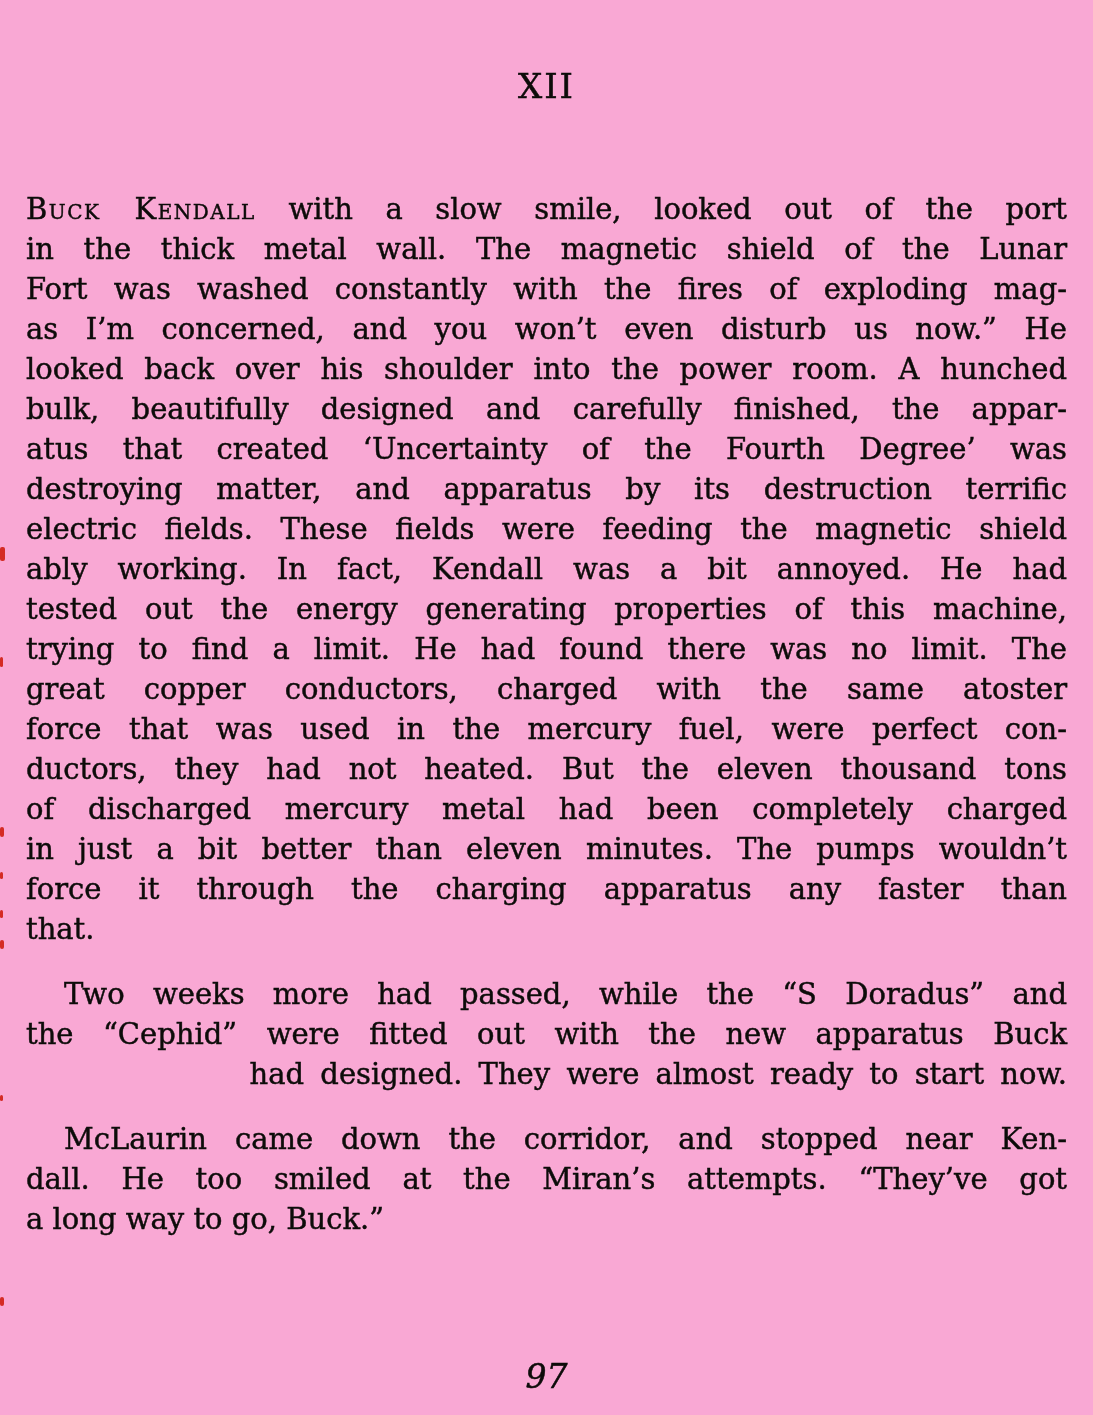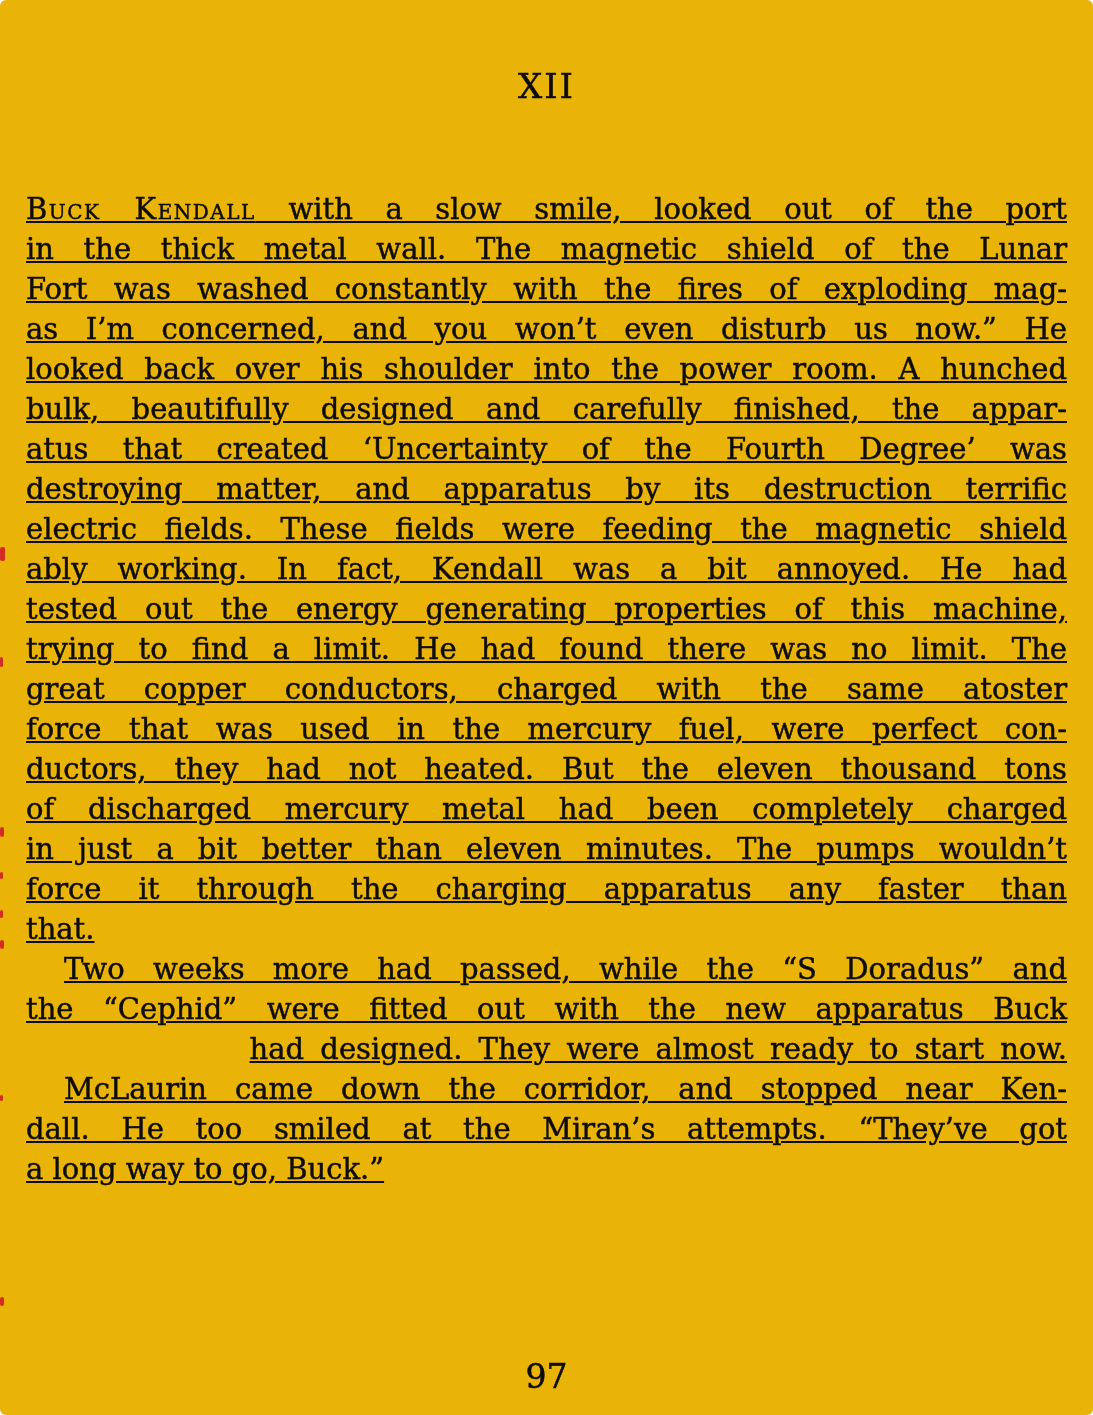--- a/index.html
+++ b/index.html
@@ -4,25 +4,24 @@
 <style>
   html, body {
     margin: 0;
     padding: 0;
     background: #ffffff;
   }
   .page {
     position: relative;
     width: 1093px;
     height: 1415px;
-    background: #eab308;
+    background: #f9a8d4;
     overflow: hidden;
     font-family: "DejaVu Serif", "Liberation Serif", serif;
     color: #0d0c0a;
-    border-radius: 6px;
   }
   .heading {
     position: absolute;
     top: 66px;
     left: 0;
     width: 100%;
     text-align: center;
     font-size: 34px;
     letter-spacing: 2px;
     -webkit-text-stroke: 0.5px #0d0c0a;
@@ -33,45 +32,46 @@
     left: 26px;
     width: 1041px;
     font-size: 29px;
     line-height: 40px;
     -webkit-text-stroke: 0.45px #0d0c0a;
   }
   .ln {
     height: 40px;
     overflow: visible;
     text-align: left;
-    text-decoration: underline;
   }
   .ln.just {
     text-align: justify;
     text-align-last: justify;
     text-justify: inter-word;
   }
   .ln.ind {
     padding-left: 38px;
+    margin-top: 25px;
   }
   .ln.spread {
     word-spacing: 7px;
     text-align: right;
   }
   .lead {
     font-variant-caps: small-caps;
     letter-spacing: 1.5px;
   }
   .pageno {
     position: absolute;
     top: 1357px;
     left: 0;
     width: 100%;
     text-align: center;
     font-size: 33px;
+    font-style: italic;
     -webkit-text-stroke: 0.5px #0d0c0a;
   }
   .mark {
     position: absolute;
     border-radius: 2px;
   }
 </style>
 </head>
 <body>
 

